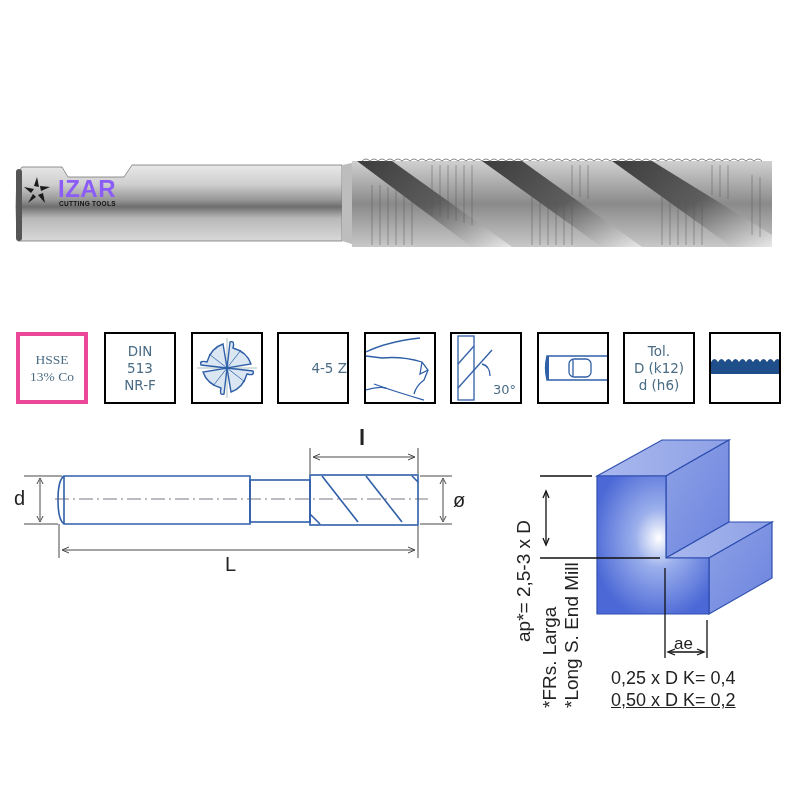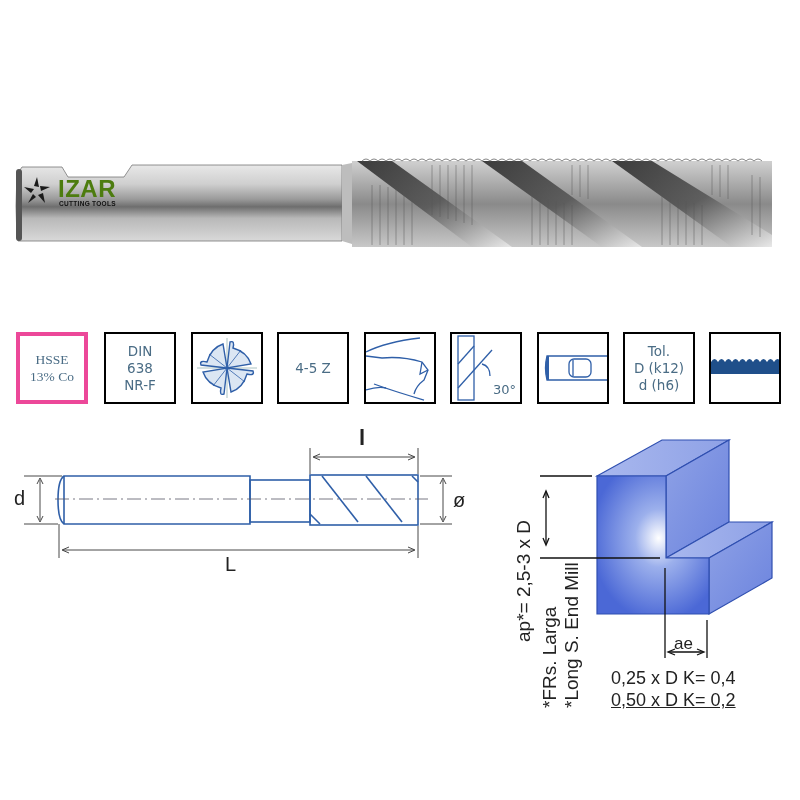--- a/index.html
+++ b/index.html
@@ -1,20 +1,20 @@
 <!DOCTYPE html>
 <html><head>
 <meta charset="utf-8">
 <style>
   html,body{margin:0;padding:0;background:#fff;}
   body{width:800px;height:800px;position:relative;overflow:hidden;font-family:"DejaVu Sans",sans-serif;}
   .abs{position:absolute;}
   
   #tool{left:12px;top:155px;width:780px;height:100px;}
-  .logo-txt{position:absolute;left:58px;top:175px;font-family:"Liberation Sans",sans-serif;font-weight:bold;font-size:24px;color:#4d7c0f;letter-spacing:0.5px;}
+  .logo-txt{position:absolute;left:58px;top:175px;font-family:"Liberation Sans",sans-serif;font-weight:bold;font-size:24px;color:#8b5cf6;letter-spacing:0.5px;}
   .logo-sub{position:absolute;left:59px;top:200px;font-family:"Liberation Sans",sans-serif;font-weight:bold;font-size:6.5px;color:#111;letter-spacing:0.3px;}
   .logo-star{position:absolute;left:22px;top:176px;width:30px;height:30px;}
   
   .box{position:absolute;top:332px;width:72px;height:72px;border:2px solid #000000;box-sizing:border-box;background:#fff;display:flex;align-items:center;justify-content:center;text-align:center;color:#4a6c85;font-family:"DejaVu Sans",sans-serif;font-size:13.5px;line-height:17px;}
   .box.gold{border:4px solid #ec4899;font-family:Liberation Serif, serif;}
   .box svg{position:absolute;left:0;top:0;}
   .box .deg{position:absolute;right:4px;bottom:4px;font-size:13px;color:#4a6c85;}
   
   .lbl{position:absolute;font-family:"Liberation Sans",sans-serif;color:#222;}
 </style>
@@ -109,21 +109,21 @@
 <div class="box gold" style="left:16px;">
   <div>
     <div>HSSE</div>
     <div>13% Co</div>
   </div>
 </div>
 
 <div class="box" style="left:104px;">
   <div>
     <div>DIN</div>
-    <div>638</div>
+    <div>513</div>
     <div>NR-F</div>
   </div>
 </div>
 
 <div class="box" style="left:191px;">
   <svg width="68" height="68" viewBox="0 0 68 68">
     <line x1="34" y1="4" x2="34" y2="64" stroke="#8aa" stroke-width="0.7"></line>
     <line x1="4" y1="34" x2="64" y2="34" stroke="#8aa" stroke-width="0.7"></line>
     <g fill="#dbe6f3" stroke="#2f5fa8" stroke-width="1.4">
       <path d="M34,34 L37,8 Q42,6 40,14 Q54,18 58,30 L34,34 Z"></path>
@@ -133,21 +133,21 @@
     </g>
     <g stroke="#2f5fa8" stroke-width="0.8">
       <line x1="34" y1="34" x2="48" y2="16"></line>
         <line x1="34" y1="34" x2="52" y2="48"></line>
       <line x1="34" y1="34" x2="20" y2="52"></line>
         <line x1="34" y1="34" x2="16" y2="20"></line>
     </g>
   </svg>
 </div>
 
-<div class="box" style="left:277px;">
+<div class="box" style="left:277px;justify-content:flex-end;">
   <div>4-5 Z</div>
 </div>
 
 <div class="box" style="left:364px;">
   <svg width="68" height="68" viewBox="0 0 68 68">
     <g fill="none" stroke="#2f5fa8" stroke-width="1.3">
       <path d="M0,18 Q20,8 54,4"></path>
       <path d="M0,22 L16,24 Q36,22 56,28 L62,36 L58,46 Q50,52 48,60"></path>
       <path d="M56,28 L54,40 L62,36"></path>
       <path d="M8,50 Q30,58 58,66"></path>

